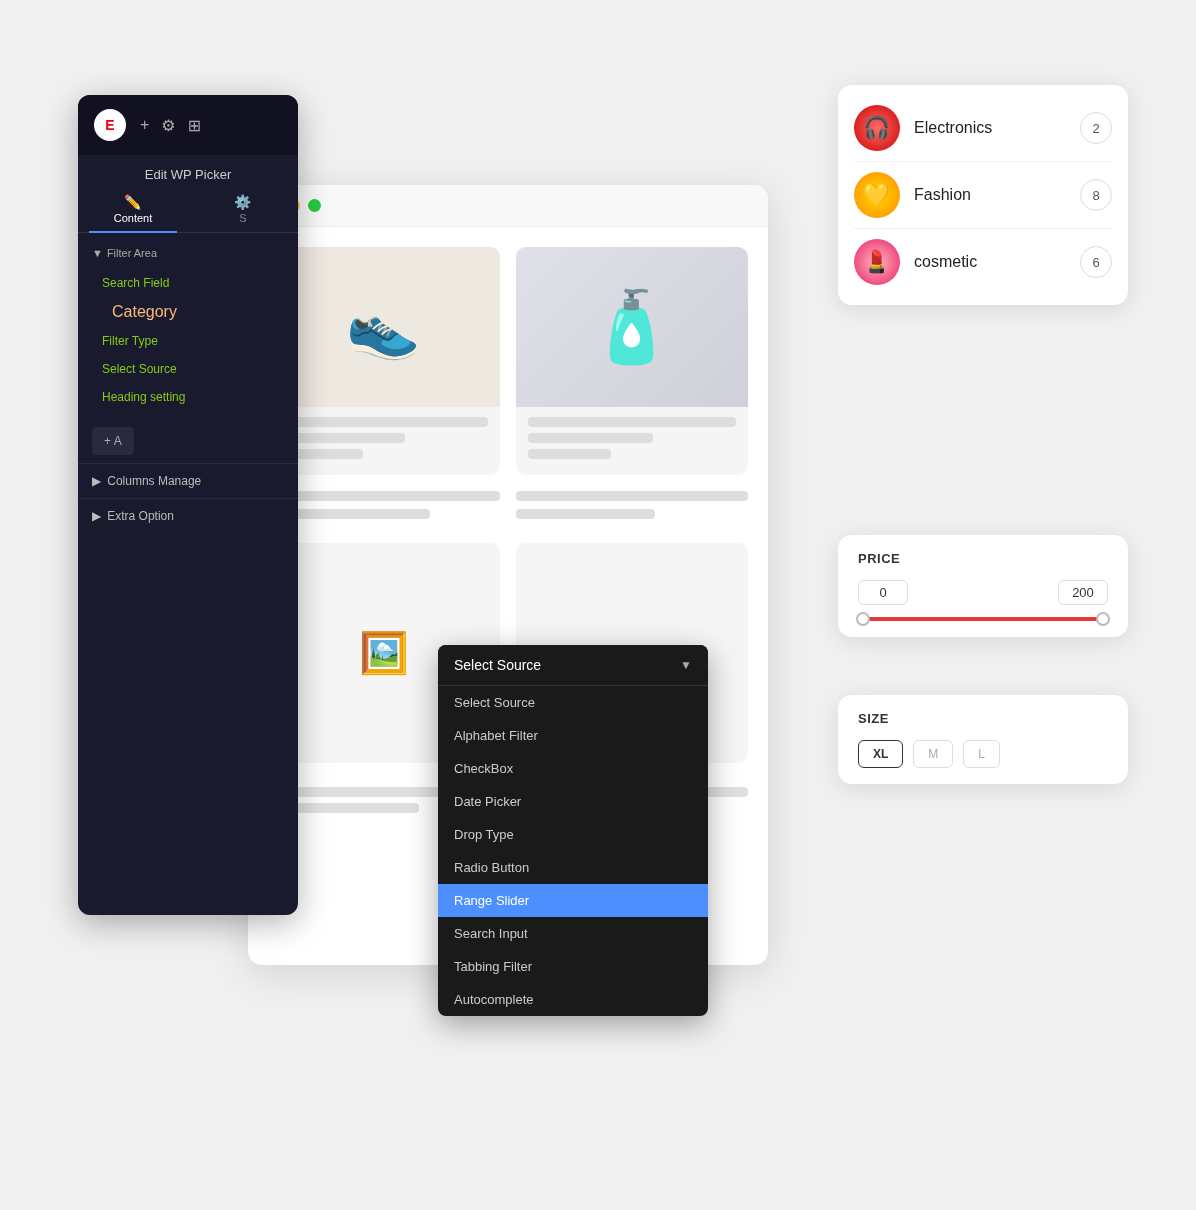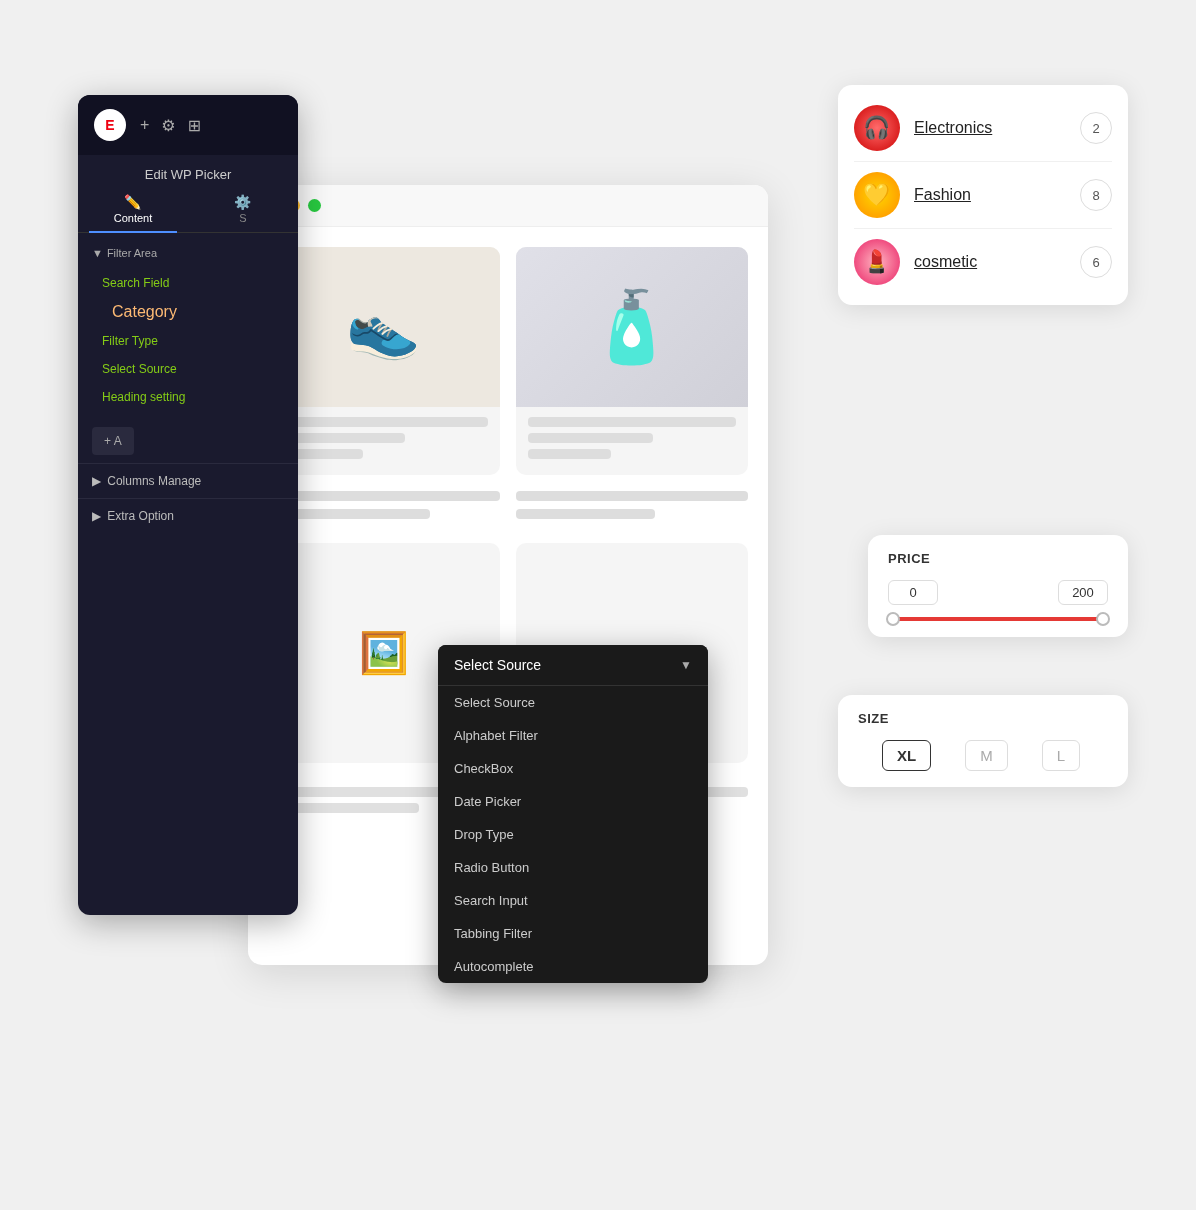--- a/index.html
+++ b/index.html
@@ -288,21 +288,20 @@
       overflow: hidden;
     }
     .cat-electronics { background: radial-gradient(circle, #ff6b6b, #cc0000); }
     .cat-fashion { background: radial-gradient(circle, #ffd700, #ff8c00); }
     .cat-cosmetic { background: radial-gradient(circle, #ffb6c1, #e91e63); }
     .category-name {
       font-size: 16px;
       color: #222;
       font-weight: 400;
       flex: 1;
-      text-decoration: underline;
     }
     .category-count {
       width: 32px;
       height: 32px;
       border-radius: 50%;
       border: 1.5px solid #ddd;
       display: flex;
       align-items: center;
       justify-content: center;
       font-size: 13px;
@@ -341,21 +340,21 @@
     }
     .swatch-blue { background: #2979ff; }
     .swatch-orange { background: #ffa726; }
     .swatch-gray { background: #546e7a; }
 
     
     .right-price {
       position: absolute;
       right: 20px;
       top: 480px;
-      width: 260px;
+      width: 290px;
       background: #fff;
       border-radius: 14px;
       padding: 16px 20px;
       box-shadow: 0 4px 24px rgba(0,0,0,0.1);
       z-index: 15;
     }
     .price-range-row {
       display: flex;
       align-items: center;
       gap: 10px;
@@ -411,26 +410,25 @@
       z-index: 15;
     }
     .size-options {
       display: flex;
       gap: 10px;
     }
     .size-btn {
       border: 1.5px solid #333;
       border-radius: 6px;
       padding: 6px 14px;
-      font-size: 15px;
+      font-size: 12px;
       color: #333;
       cursor: pointer;
       background: #fff;
       font-weight: 500;
-      margin-left: 24px;
     }
     .size-btn.active {
       border-color: #333;
       font-weight: 600;
     }
     .size-btn.inactive {
       border-color: #ddd;
       color: #aaa;
       font-weight: 400;
     }
@@ -557,20 +555,21 @@
     <div class="dropdown-header">
       <span class="dropdown-header-text">Select Source</span>
       <span class="dropdown-arrow">▼</span>
     </div>
     <div class="dropdown-item">Select Source</div>
     <div class="dropdown-item">Alphabet Filter</div>
     <div class="dropdown-item">CheckBox</div>
     <div class="dropdown-item">Date Picker</div>
     <div class="dropdown-item">Drop Type</div>
     <div class="dropdown-item">Radio Button</div>
+    <div class="dropdown-item selected">Range Slider</div>
     <div class="dropdown-item">Search Input</div>
     <div class="dropdown-item">Tabbing Filter</div>
     <div class="dropdown-item">Autocomplete</div>
   </div>
 
   <div class="right-categories">
     <div class="category-item">
       <div class="category-thumb cat-electronics">🎧</div>
       <span class="category-name">Electronics</span>
       <div class="category-count">2</div>

